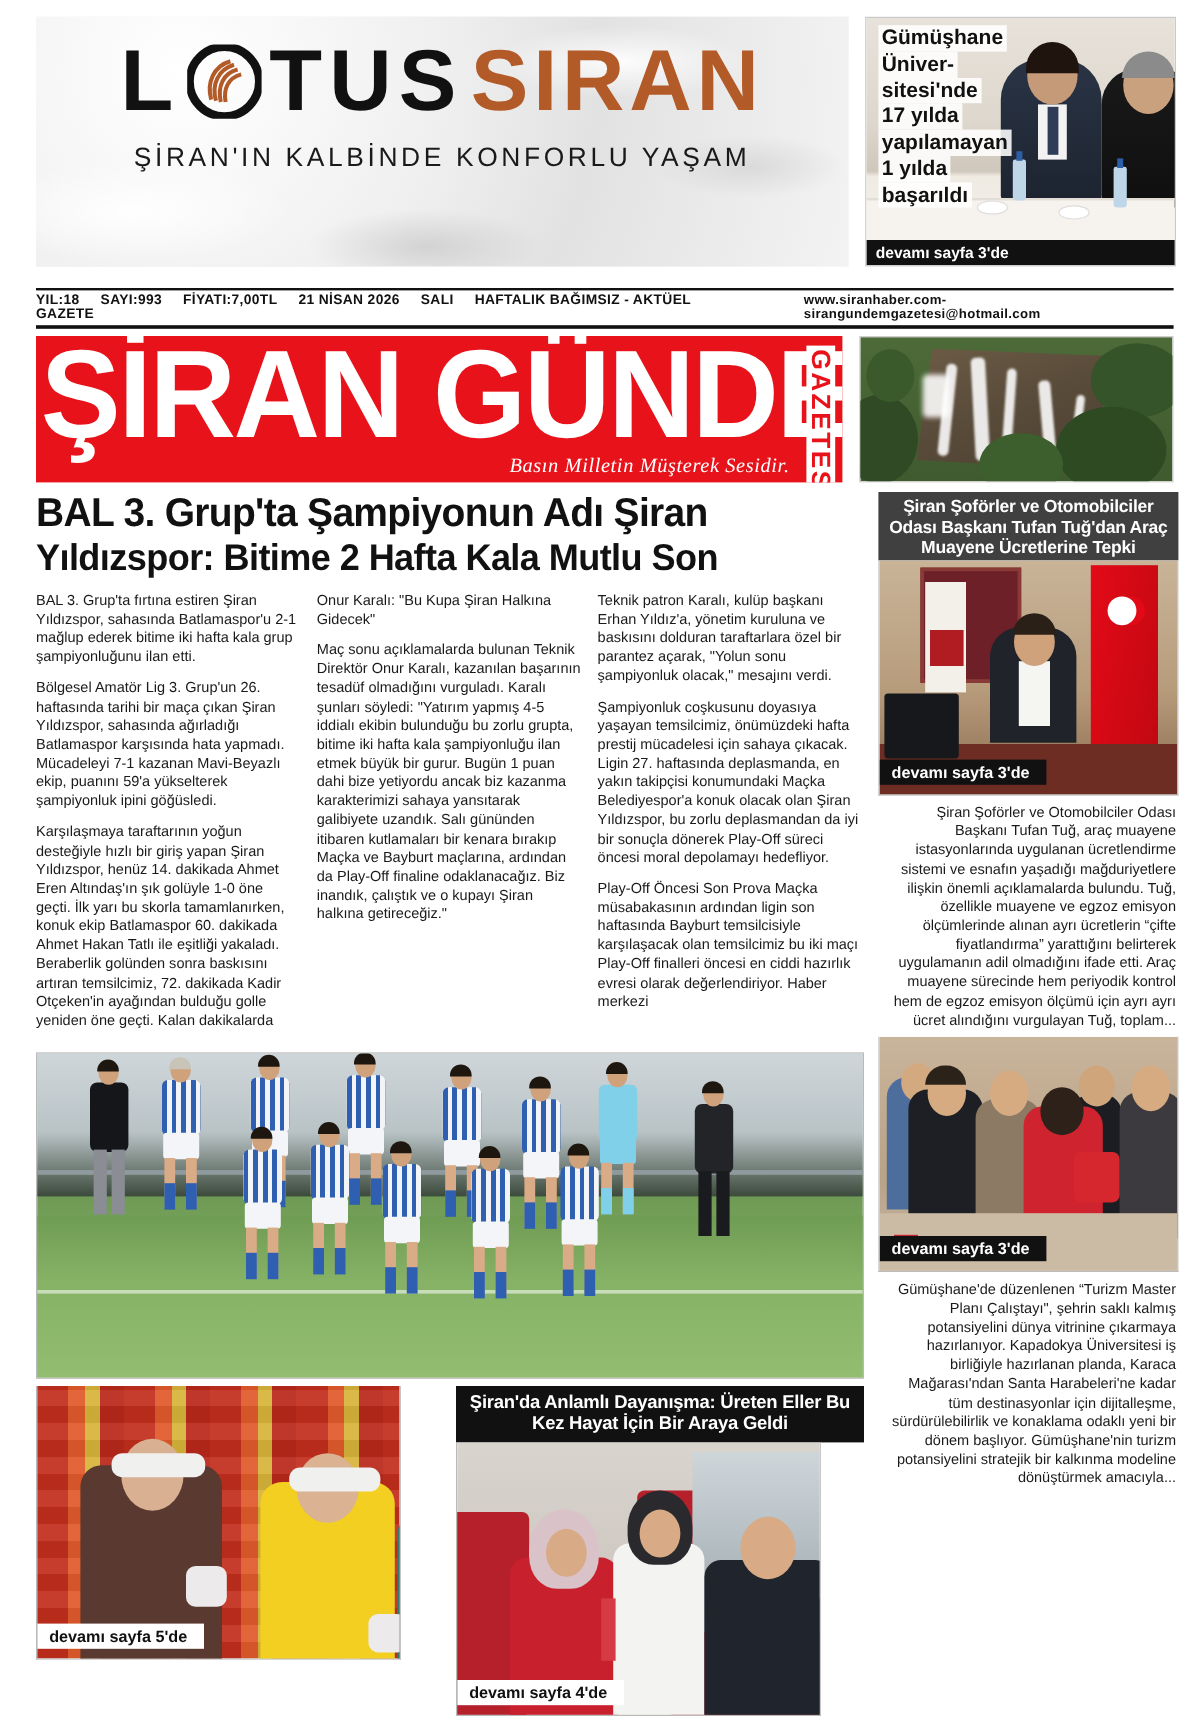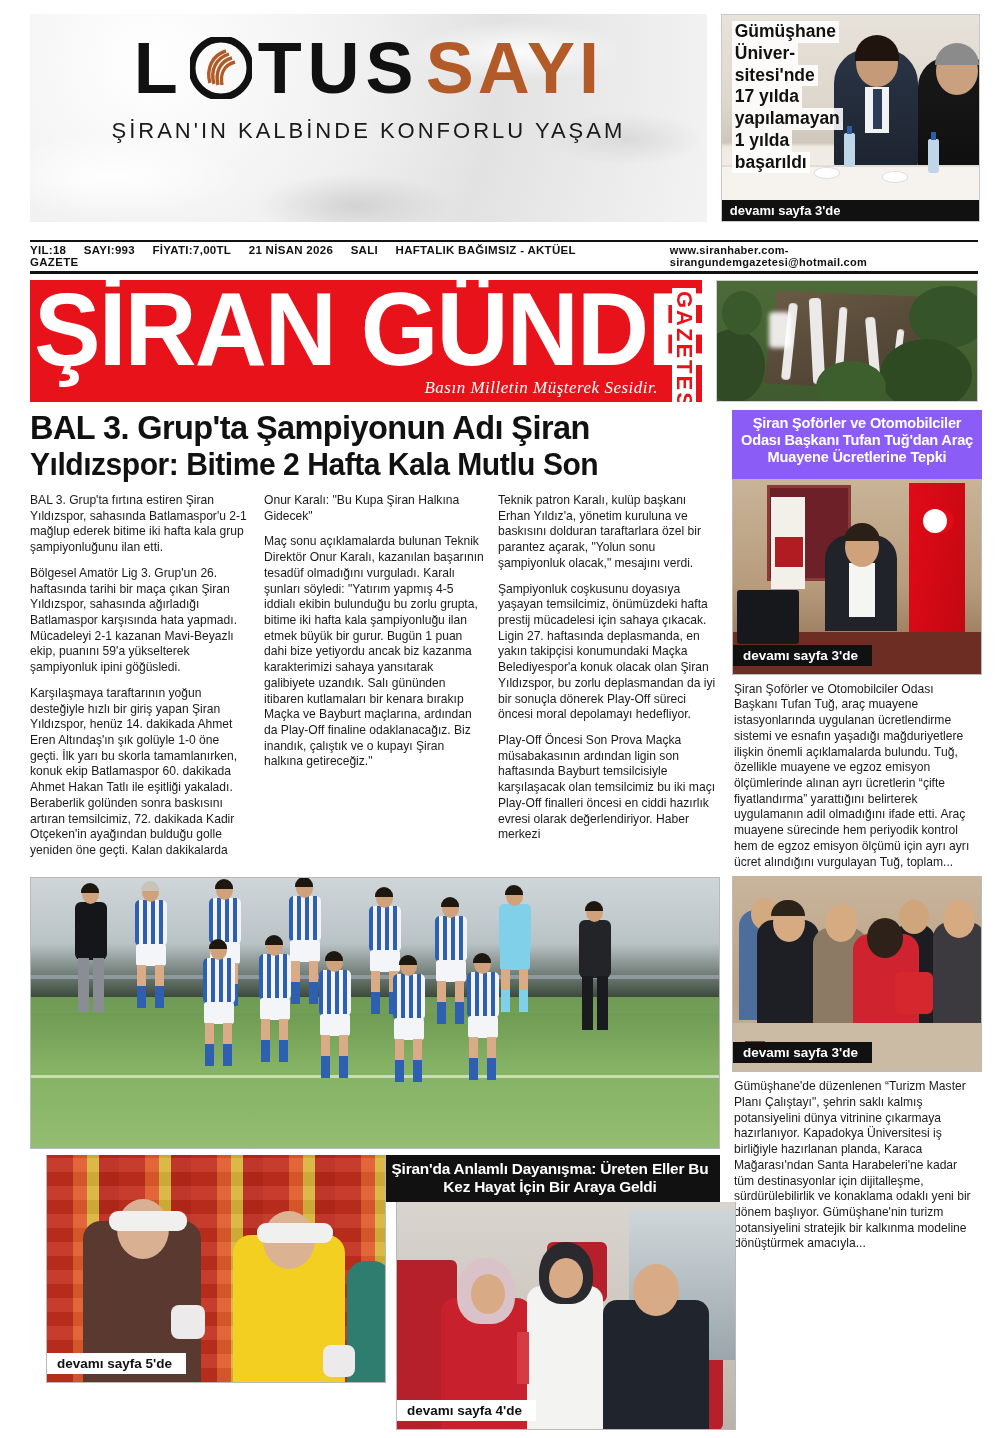--- a/index.html
+++ b/index.html
@@ -182,22 +182,22 @@
   .gk-torso{position:absolute;width:32px;height:48px;left:0;top:18px;border-radius:5px;background:#7fd0e8;}
 
   
   .sub-row{ display:flex; gap:10px; margin-top:6px; }
   .sub-card{ width:340px; }
   .sub-hd{
     background:#111; color:#fff; text-align:center; font-weight:bold;
     font-size:15.4px; line-height:1.17; padding:5px 4px 6px 4px;
     letter-spacing:-0.2px;
   }
-  .sub-photo{ position:relative; width:340px; height:228px; overflow:hidden; border:1px solid #b9b9b9;
-              border-top:none;margin-left:16px; }
+  .sub-photo{ position:relative; width:304px; height:228px; overflow:hidden; border:1px solid #b9b9b9;
+              border-top:none; }
   .devami-tag{
     position:absolute; left:0; bottom:8px; background:#fff; color:#111;
     font-weight:bold; font-size:13.5px; padding:3px 14px 3px 10px;
   }
   .devami-black{ background:#111; color:#fff; }
 
   
   .vr-bg{position:absolute;inset:0;
     background:
       repeating-linear-gradient(90deg,#c22e1d 0 26px,#e05a2b 26px 40px,#d8b43a 40px 52px,#b9281a 52px 72px);
@@ -211,27 +211,27 @@
 
   
   .bd-bg{position:absolute;inset:0;background:linear-gradient(180deg,#d9d4ce 0%,#cfc9c2 45%,#b9b2aa 100%);}
   .bd-seat{position:absolute;background:#b5202a;border-radius:6px;}
   .bd-person{position:absolute;border-radius:14px 14px 0 0;}
   .bd-head{position:absolute;border-radius:50%;background:#d8ab86;}
   .bd-scarf{position:absolute;border-radius:50% 50% 40% 40%;}
 
   
   .side-hd{
-    background:#8b5cf6; color:#fff; text-align:center; font-weight:bold;
-    font-size:14.6px; line-height:1.18; padding:5px 5px 12px 5px; letter-spacing:-0.2px;
+    background:#404040; color:#fff; text-align:center; font-weight:bold;
+    font-size:14.6px; line-height:1.18; padding:5px 5px 0 5px; letter-spacing:-0.2px;
   }
   .side-photo{ position:relative; width:250px; height:196px; overflow:hidden;
     border:1px solid #bcbcbc; border-top:none; }
   .side-text{
-    font-size:12.1px; line-height:1.30; color:#1a1a1a; text-align:left;
+    font-size:12.1px; line-height:1.30; color:#1a1a1a; text-align:right;
     padding: 7px 2px 6px 2px;
   }
   .sp-office{position:absolute;inset:0;background:linear-gradient(180deg,#c9b498 0%,#b79c7c 55%,#8a6a4d 100%);}
   .sp-door{position:absolute;left:34px;top:6px;width:84px;height:96px;background:#6d2027;border:3px solid #8a3a36;}
   .sp-flag{position:absolute;right:16px;top:4px;width:56px;height:150px;
     background:linear-gradient(100deg,#e30a17 0%,#c20812 100%);}
   .sp-crescent{position:absolute;right:34px;top:30px;width:24px;height:24px;border-radius:50%;
     background:#fff;box-shadow:7px 0 0 0 #e30a17;}
   .sp-flag2{position:absolute;left:38px;top:18px;width:34px;height:92px;background:#f3f0ea;}
   .sp-manb{position:absolute;left:92px;top:56px;width:72px;height:96px;background:#20232a;border-radius:24px 24px 0 0;}
@@ -259,21 +259,21 @@
           <span class="lotus-o">
             <svg width="62" height="62" viewBox="0 0 62 62">
               <circle cx="31" cy="31" r="29" fill="none" stroke="#111" stroke-width="7"></circle>
               <path d="M20 46 C16 32 22 18 36 14" fill="none" stroke="#b35b28" stroke-width="3.4"></path>
               <path d="M24 47 C20 33 26 21 39 17" fill="none" stroke="#b35b28" stroke-width="3.4"></path>
               <path d="M28 48 C25 35 30 24 42 21" fill="none" stroke="#b35b28" stroke-width="3.4"></path>
               <path d="M32 48 C30 37 34 28 45 25" fill="none" stroke="#b35b28" stroke-width="3.4"></path>
             </svg>
           </span>
           <span class="ad-lotus">TUS</span>
-          <span class="ad-siran">SAYI</span>
+          <span class="ad-siran">SIRAN</span>
         </div>
         <div class="ad-tag1">ŞİRAN'IN KALBİNDE KONFORLU YAŞAM</div>
       </div>
     </div>
 
     <div class="topnews">
       <div class="tn-photo">
         <div class="tn-p-person1"></div>
           <div class="tn-p-shirt1"></div>
           <div class="tn-p-tie1"></div>
@@ -337,21 +337,21 @@
 
   <div class="content">
 
     <div class="col-main">
       <div class="headline1">BAL 3. Grup'ta Şampiyonun Adı Şiran</div>
       <div class="headline2">Yıldızspor: Bitime 2 Hafta Kala Mutlu Son</div>
 
       <div class="article-cols">
         <div class="acol">
           <p>BAL 3. Grup'ta fırtına estiren Şiran Yıldızspor, sahasında Batlamaspor'u 2-1 mağlup ederek bitime iki hafta kala grup şampiyonluğunu ilan etti.</p>
-          <p>Bölgesel Amatör Lig 3. Grup'un 26. haftasında tarihi bir maça çıkan Şiran Yıldızspor, sahasında ağırladığı Batlamaspor karşısında hata yapmadı. Mücadeleyi 2-1 kazanan Mavi-Beyazlı ekip, puanını 59'a yükselterek şampiyonluk ipini göğüsledi.</p>
+          <p>Bölgesel Amatör Lig 3. Grup'un 26. haftasında tarihi bir maça çıkan Şiran Yıldızspor, sahasında ağırladığı Batlamaspor karşısında hata yapmadı. Mücadeleyi 7-1 kazanan Mavi-Beyazlı ekip, puanını 59'a yükselterek şampiyonluk ipini göğüsledi.</p>
           <p>Karşılaşmaya taraftarının yoğun desteğiyle hızlı bir giriş yapan Şiran Yıldızspor, henüz 14. dakikada Ahmet Eren Altındaş'ın şık golüyle 1-0 öne geçti. İlk yarı bu skorla tamamlanırken, konuk ekip Batlamaspor 60. dakikada Ahmet Hakan Tatlı ile eşitliği yakaladı. Beraberlik golünden sonra baskısını artıran temsilcimiz, 72. dakikada Kadir Otçeken'in ayağından bulduğu golle yeniden öne geçti. Kalan dakikalarda</p>
         </div>
         <div class="acol">
           <p>Onur Karalı: "Bu Kupa Şiran Halkına Gidecek"</p>
           <p>Maç sonu açıklamalarda bulunan Teknik Direktör Onur Karalı, kazanılan başarının tesadüf olmadığını vurguladı. Karalı şunları söyledi: "Yatırım yapmış 4-5 iddialı ekibin bulunduğu bu zorlu grupta, bitime iki hafta kala şampiyonluğu ilan etmek büyük bir gurur. Bugün 1 puan dahi bize yetiyordu ancak biz kazanma karakterimizi sahaya yansıtarak galibiyete uzandık. Salı gününden itibaren kutlamaları bir kenara bırakıp Maçka ve Bayburt maçlarına, ardından da Play-Off finaline odaklanacağız. Biz inandık, çalıştık ve o kupayı Şiran halkına getireceğiz."</p>
         </div>
         <div class="acol">
           <p>Teknik patron Karalı, kulüp başkanı Erhan Yıldız'a, yönetim kuruluna ve baskısını dolduran taraftarlara özel bir parantez açarak, "Yolun sonu şampiyonluk olacak," mesajını verdi.</p>
           <p>Şampiyonluk coşkusunu doyasıya yaşayan temsilcimiz, önümüzdeki hafta prestij mücadelesi için sahaya çıkacak. Ligin 27. haftasında deplasmanda, en yakın takipçisi konumundaki Maçka Belediyespor'a konuk olacak olan Şiran Yıldızspor, bu zorlu deplasmandan da iyi bir sonuçla dönerek Play-Off süreci öncesi moral depolamayı hedefliyor.</p>
           <p>Play-Off Öncesi Son Prova Maçka müsabakasının ardından ligin son haftasında Bayburt temsilcisiyle karşılaşacak olan temsilcimiz bu iki maçı Play-Off finalleri öncesi en ciddi hazırlık evresi olarak değerlendiriyor. Haber merkezi</p>

